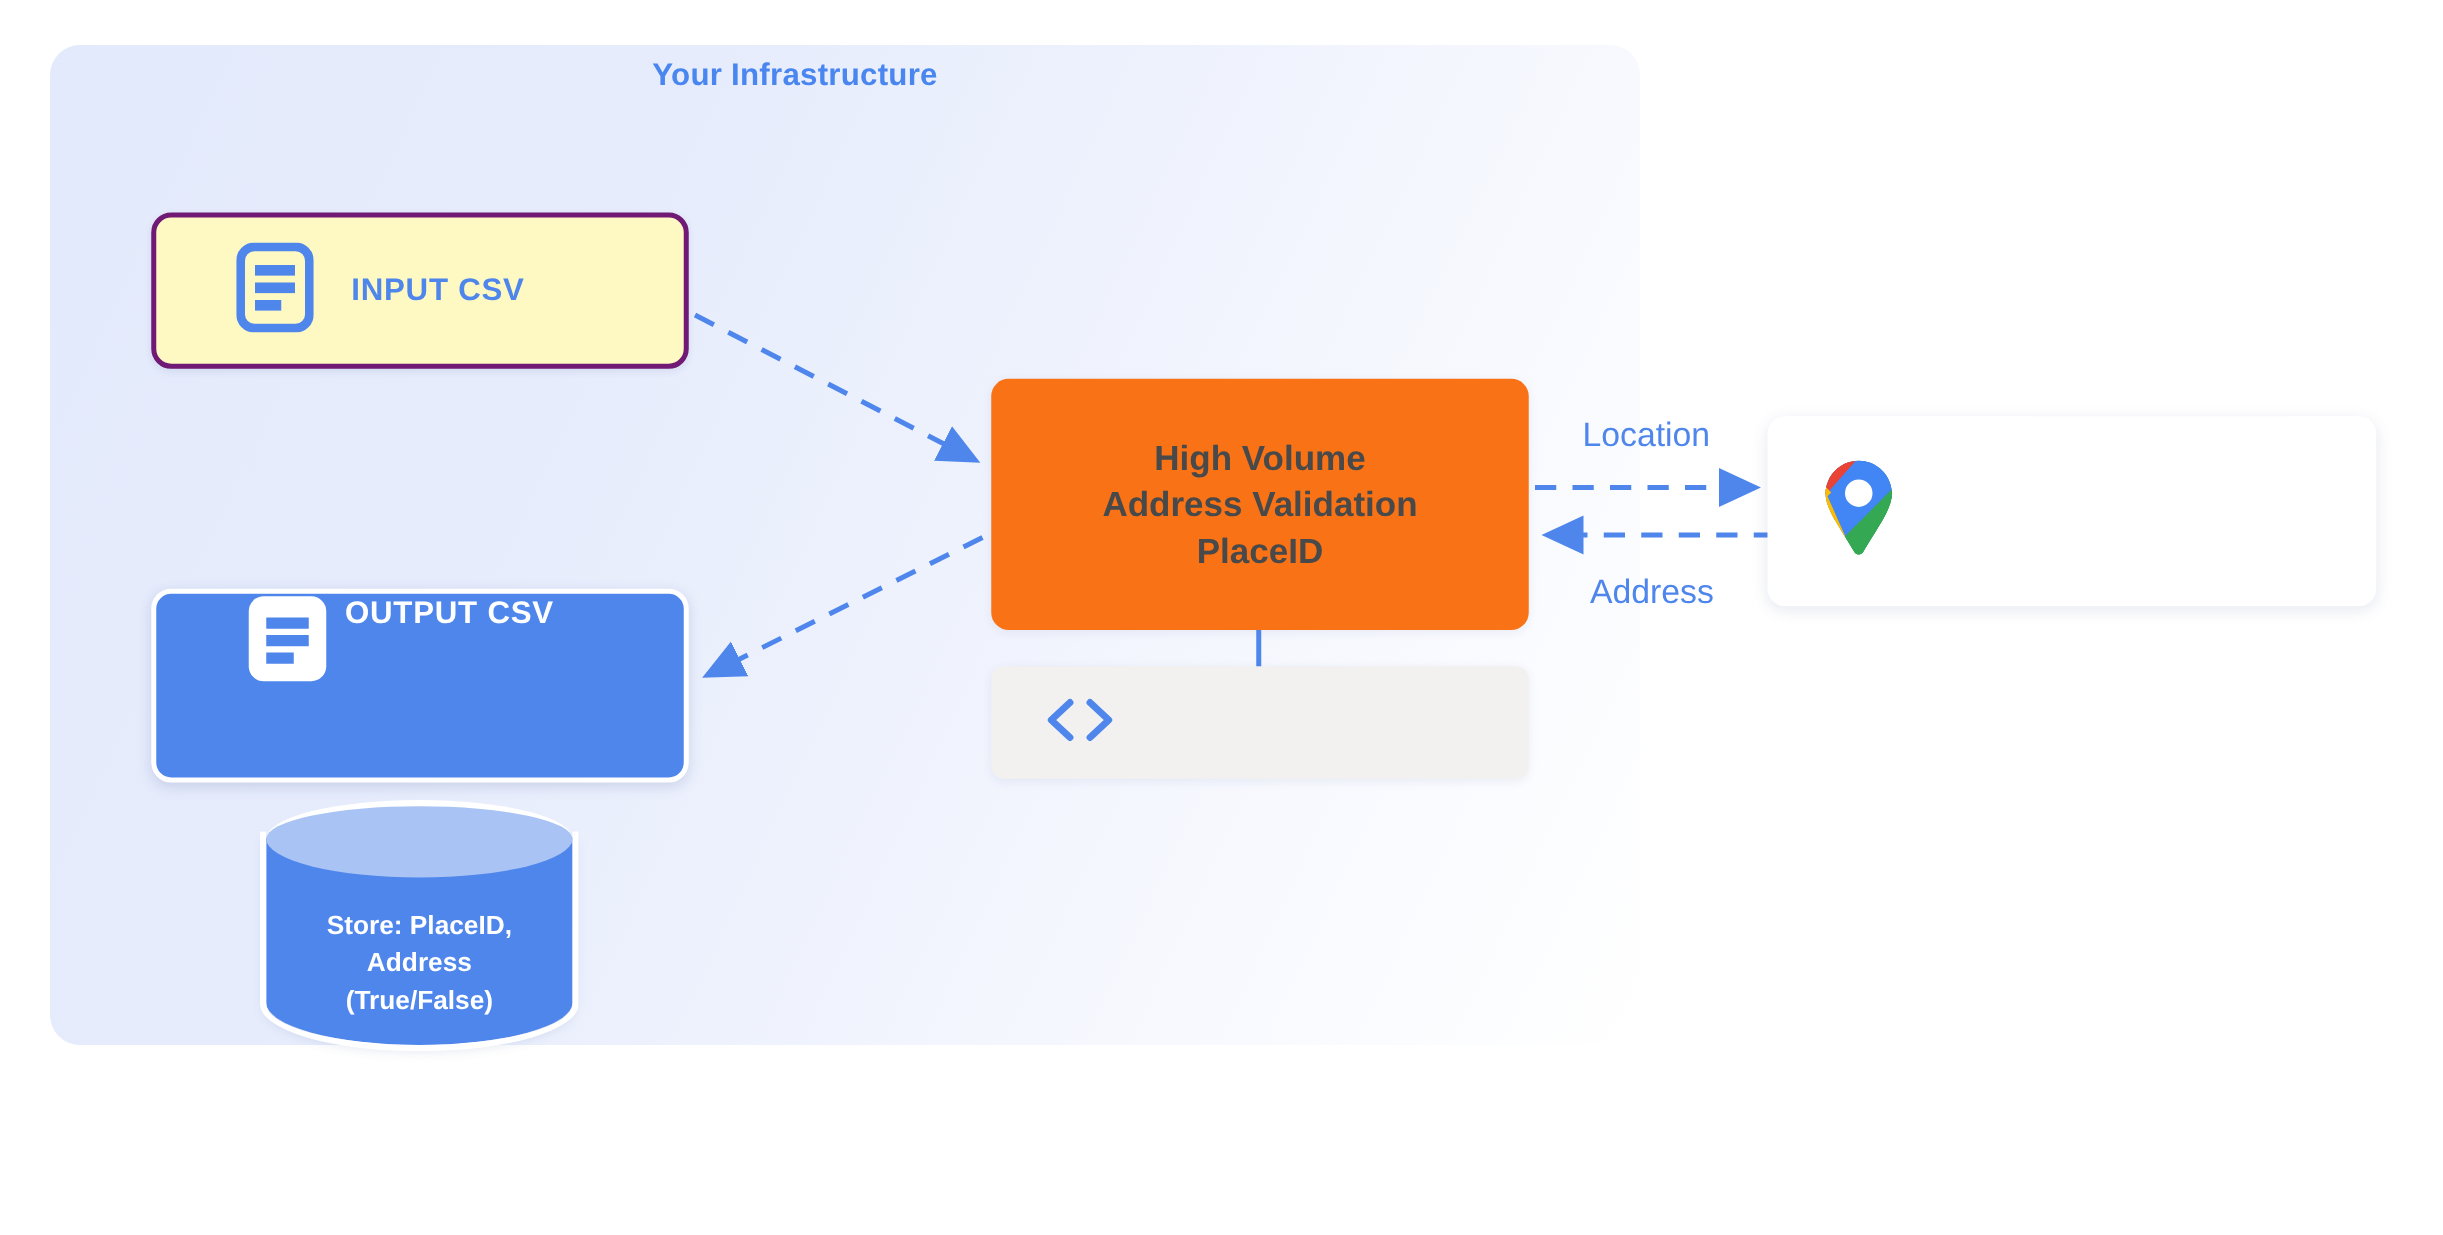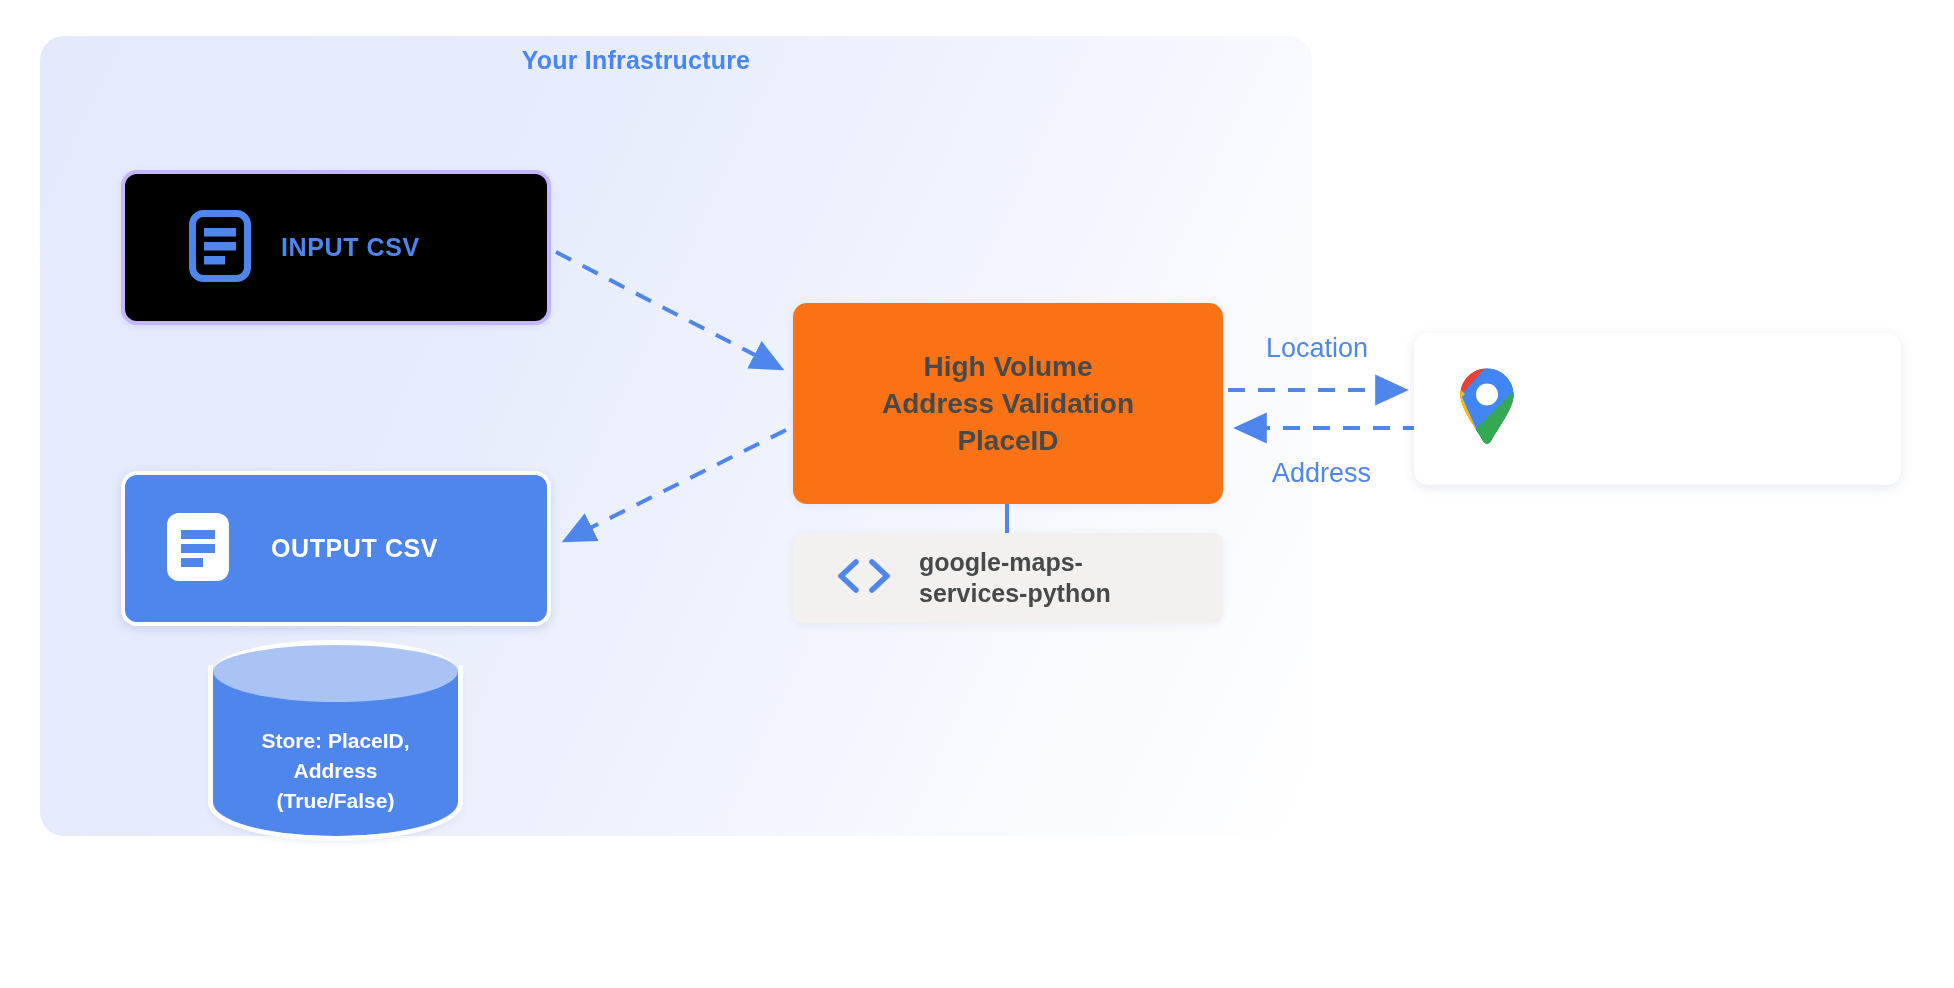--- a/index.html
+++ b/index.html
@@ -55,24 +55,24 @@
     font-weight: bold;
     line-height: 1.25;
   }
 
   
   .input-csv {
     position: absolute;
     left: 121px;
     top: 170px;
     width: 430px;
-    height: 155px;
-    box-sizing: border-box;
-    background: #000000;
-    border: 4px solid #c4b5fd;
+    height: 125px;
+    box-sizing: border-box;
+    background: #fef9c3;
+    border: 4px solid #701a75;
     border-radius: 16px;
     display: flex;
     align-items: center;
     gap: 30px;
     padding-left: 64px;
     box-shadow: 0 2px 6px rgba(60,80,140,.10);
   }
   .input-csv .node-label {
     color: #4f86ec;
     font-size: 25px;
@@ -84,23 +84,23 @@
     position: absolute;
     left: 121px;
     top: 471px;
     width: 430px;
     height: 155px;
     box-sizing: border-box;
     background: #4f86ec;
     border: 4px solid #ffffff;
     border-radius: 16px;
     display: flex;
-    align-items: center;
-    gap: 40px;
-    padding-left: 40px;
+    align-items: flex-start;
+    gap: 13px;
+    padding-left: 72px;
     box-shadow: 0 3px 10px rgba(60,80,140,.17);
   }
   .output-csv .node-label {
     color: #ffffff;
     font-size: 25px;
     letter-spacing: .6px;
   }
 
   
   .doc-icon { flex: 0 0 auto; }
@@ -320,24 +320,20 @@
   </div>
 
   <div class="script-connector"></div>
 
   <div class="lib-box">
     <span>
       <svg width="58" height="36" viewBox="0 0 58 36" xmlns="http://www.w3.org/2000/svg">
         <path d="M21 4 L6 18 L21 32" fill="none" stroke="#4f86ec" stroke-width="5.5" stroke-linecap="round" stroke-linejoin="round"></path>
         <path d="M37 4 L52 18 L37 32" fill="none" stroke="#4f86ec" stroke-width="5.5" stroke-linecap="round" stroke-linejoin="round"></path>
       </svg>
-    </span>
-    <span class="node-label">
-      <span>google-maps-</span><br>
-      <span>services-python</span>
     </span>
   </div>
 
   <div class="edge-label location">Location</div>
   <div class="edge-label placeid">Address</div>
 
   <div class="api-box">
     <span>
       <svg width="62" height="80" viewBox="0 0 62 80" xmlns="http://www.w3.org/2000/svg">
         <defs>

